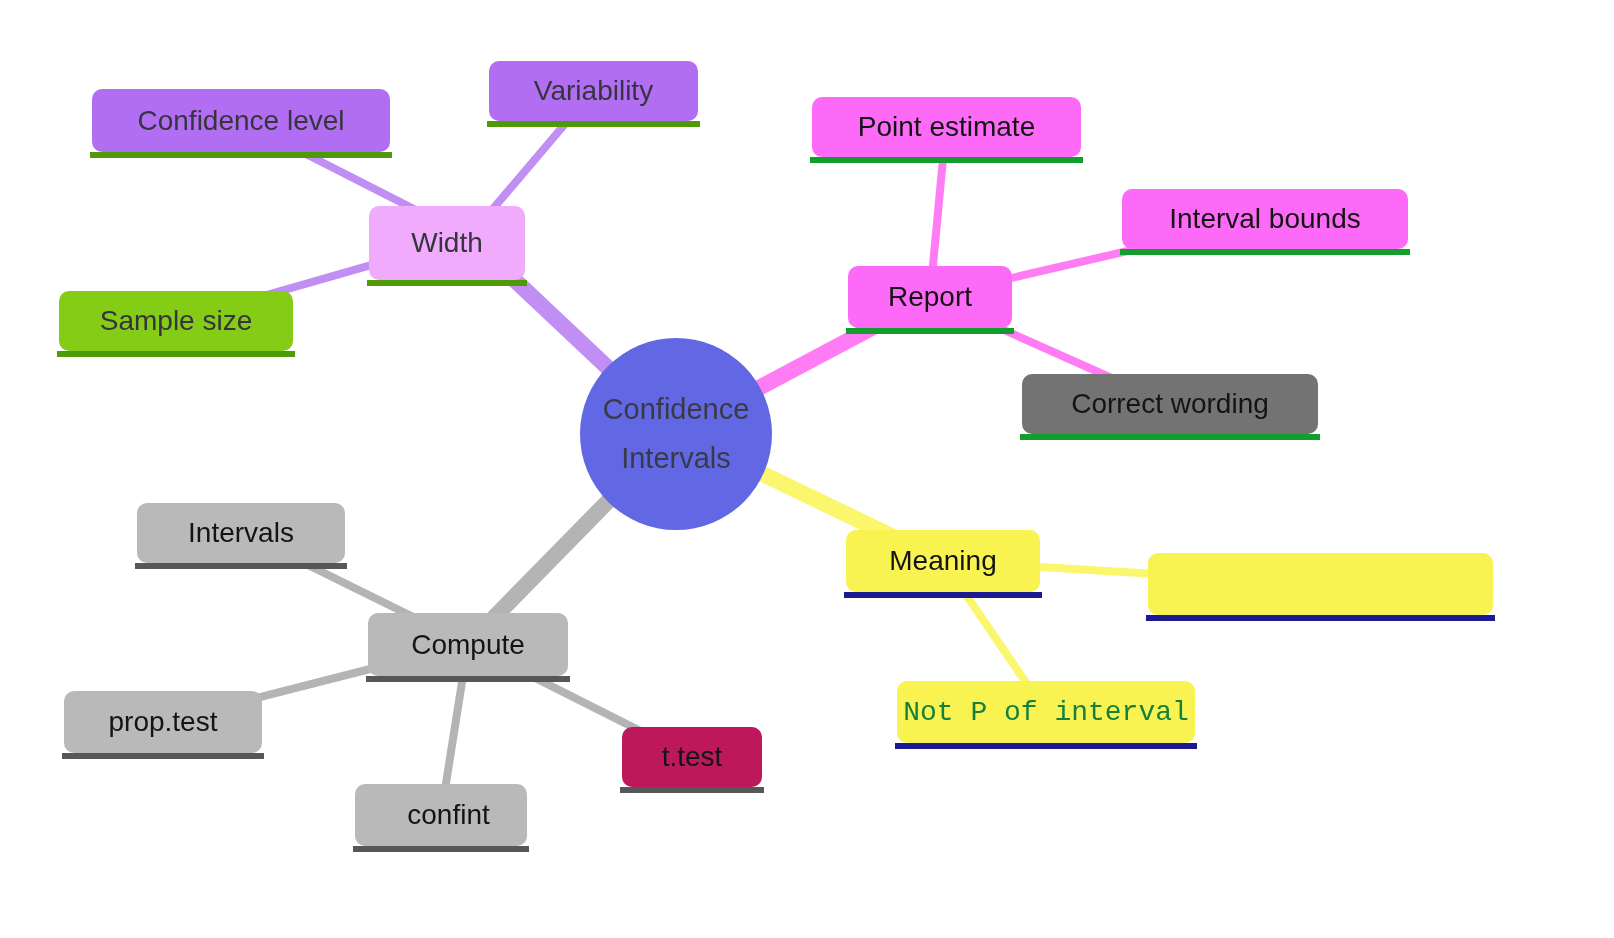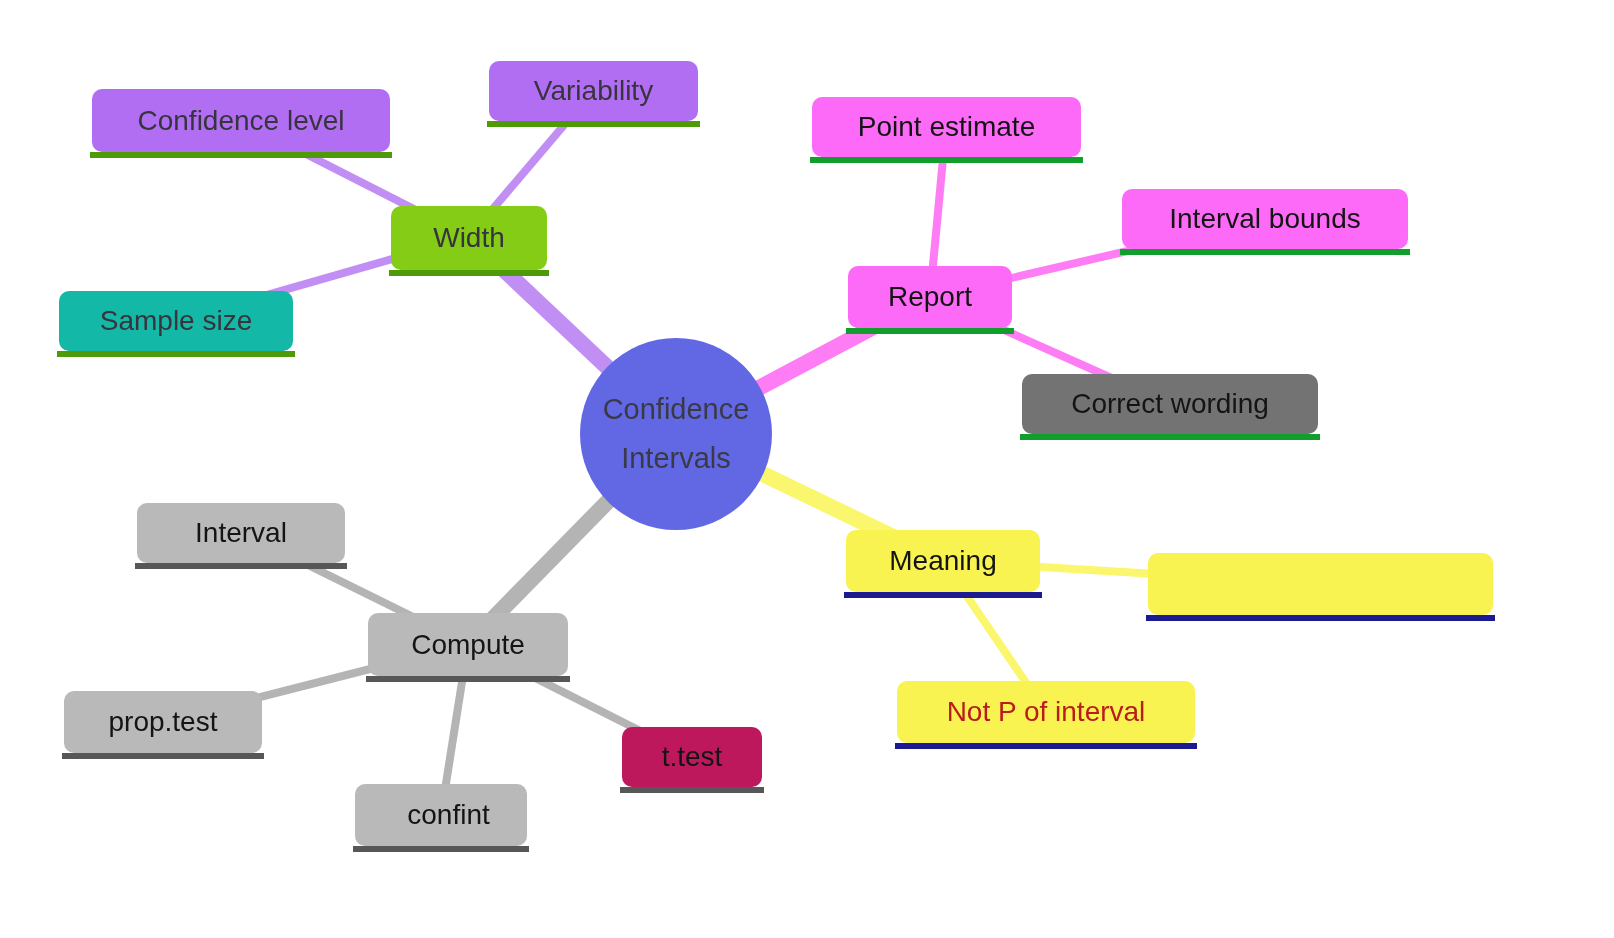--- a/index.html
+++ b/index.html
@@ -94,26 +94,26 @@
   <div class="node" style="left: 92px; top: 89px; width: 298px; height: 63px; background: rgb(178, 110, 242);">
     <span style="color: rgb(54, 52, 60);">Confidence level</span>
     <div class="bar" style="background: rgb(78, 154, 8);"></div>
   </div>
 
   <div class="node" style="left: 489px; top: 61px; width: 209px; height: 60px; background: rgb(178, 110, 242);">
     <span style="color: rgb(54, 52, 60);">Variability</span>
     <div class="bar" style="background: rgb(78, 154, 8);"></div>
   </div>
 
-  <div class="node" style="left: 391px; top: 206px; width: 156px; height: 64px; background: #84cc16;">
+  <div class="node" style="left: 369px; top: 206px; width: 156px; height: 74px; background: #f0abfc;">
     <span style="color: rgb(54, 52, 60);">Width</span>
     <div class="bar" style="background: rgb(78, 154, 8);"></div>
   </div>
 
-  <div class="node" style="left: 59px; top: 291px; width: 234px; height: 60px; background: #14b8a6;">
+  <div class="node" style="left: 59px; top: 291px; width: 234px; height: 60px; background: #84cc16;">
     <span style="color: rgb(54, 52, 60);">Sample size</span>
     <div class="bar" style="background: rgb(78, 154, 8);"></div>
   </div>
 
   <div class="node" style="left: 812px; top: 97px; width: 269px; height: 60px; background: rgb(254, 106, 248);">
     <span style="color: rgb(20, 20, 20);">Point estimate</span>
     <div class="bar" style="background: rgb(18, 158, 45);"></div>
   </div>
 
   <div class="node" style="left: 1122px; top: 189px; width: 286px; height: 60px; background: rgb(254, 106, 248);">
@@ -134,26 +134,26 @@
   <div class="node" style="left: 846px; top: 530px; width: 194px; height: 62px; background: rgb(249, 243, 81);">
     <span style="color: rgb(20, 20, 20);">Meaning</span>
     <div class="bar" style="background: rgb(27, 26, 142);"></div>
   </div>
 
   <div class="node" style="left: 1148px; top: 553px; width: 345px; height: 62px; background: rgb(249, 243, 81);">
     <div class="bar" style="background: rgb(27, 26, 142);"></div>
   </div>
 
   <div class="node" style="left: 897px; top: 681px; width: 298px; height: 62px; background: rgb(249, 243, 81);">
-    <span style="color: #b91c1c;">Not P of interval</span>
+    <span style="color: #15803d; font-family: Liberation Mono, monospace;">Not P of interval</span>
     <div class="bar" style="background: rgb(27, 26, 142);"></div>
   </div>
 
   <div class="node" style="left: 137px; top: 503px; width: 208px; height: 60px; background: rgb(185, 185, 185);">
-    <span style="color: rgb(20, 20, 20);">Interval</span>
+    <span style="color: rgb(20, 20, 20);">Intervals</span>
     <div class="bar" style="background: rgb(87, 87, 87);"></div>
   </div>
 
   <div class="node" style="left: 368px; top: 613px; width: 200px; height: 63px; background: rgb(185, 185, 185);">
     <span style="color: rgb(20, 20, 20);">Compute</span>
     <div class="bar" style="background: rgb(87, 87, 87);"></div>
   </div>
 
   <div class="node" style="left: 64px; top: 691px; width: 198px; height: 62px; background: rgb(185, 185, 185);">
     <span style="color: rgb(20, 20, 20);">prop.test</span>

